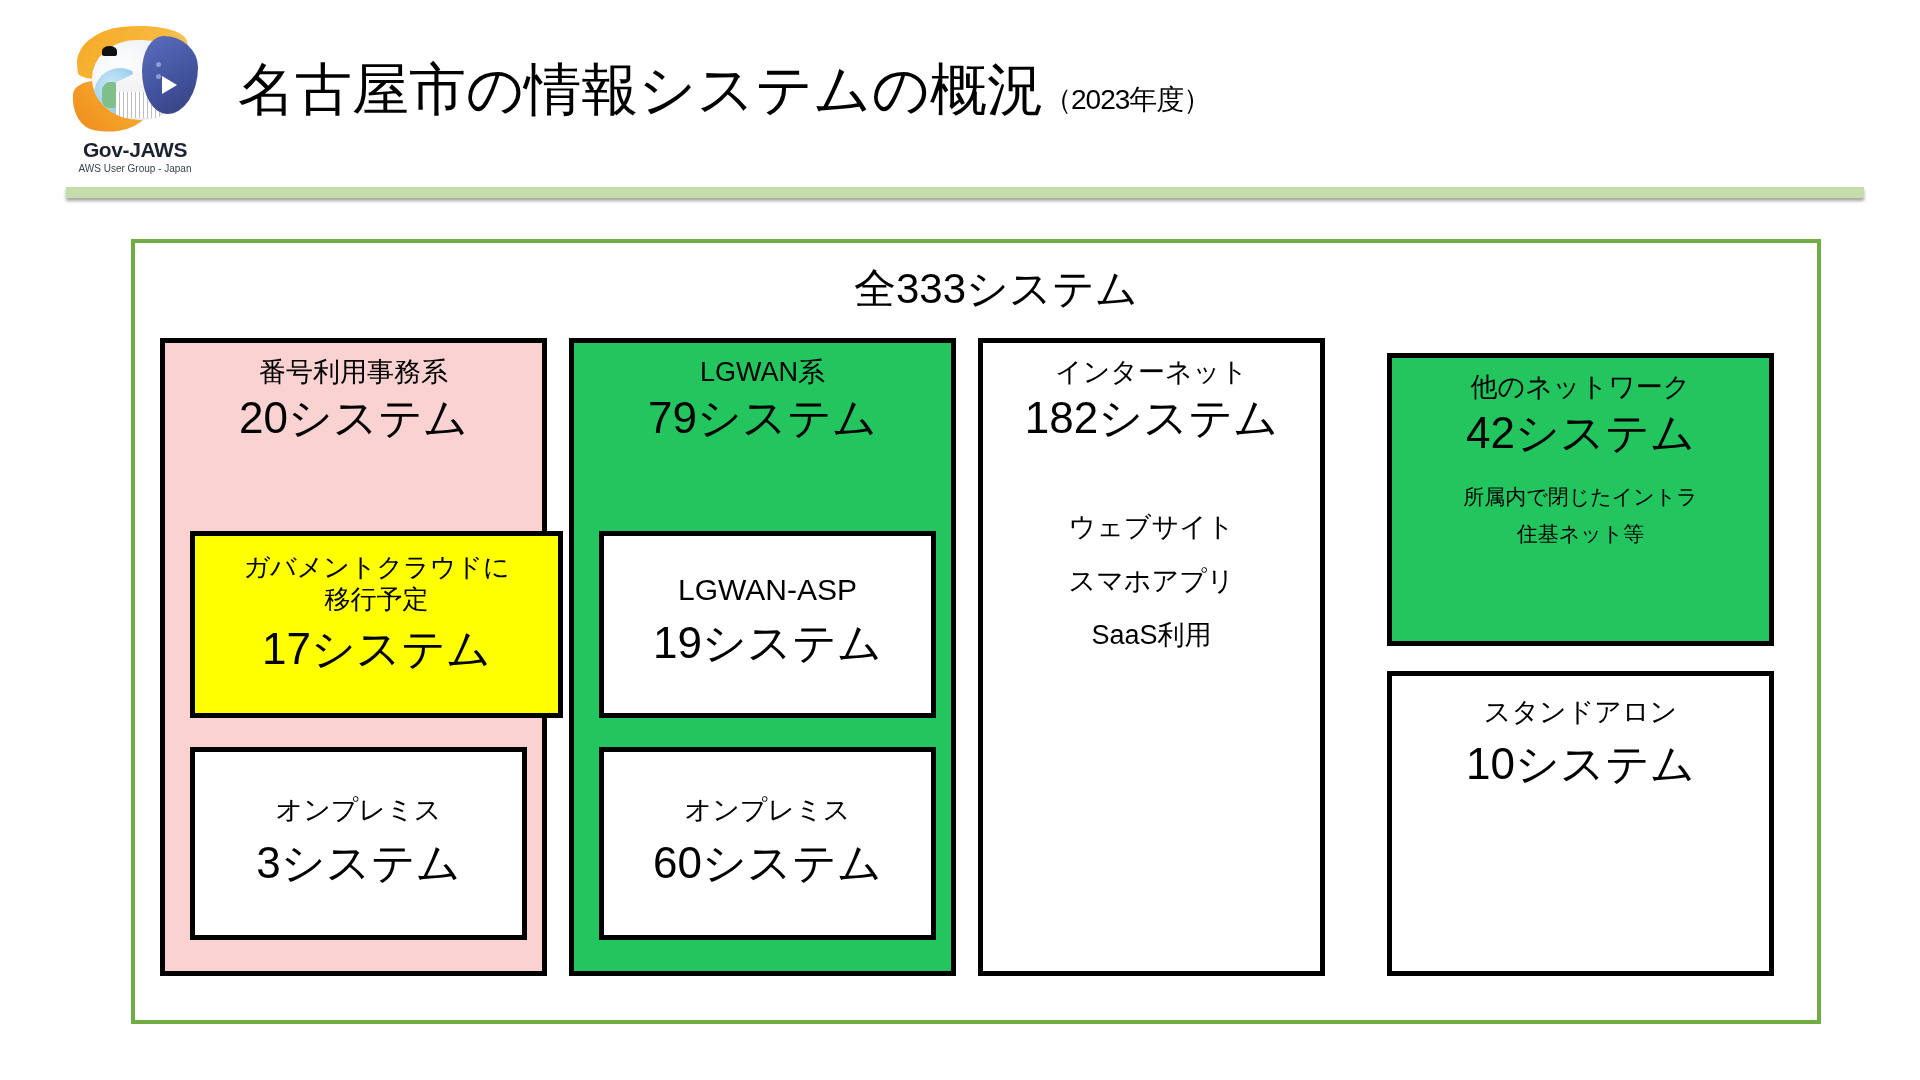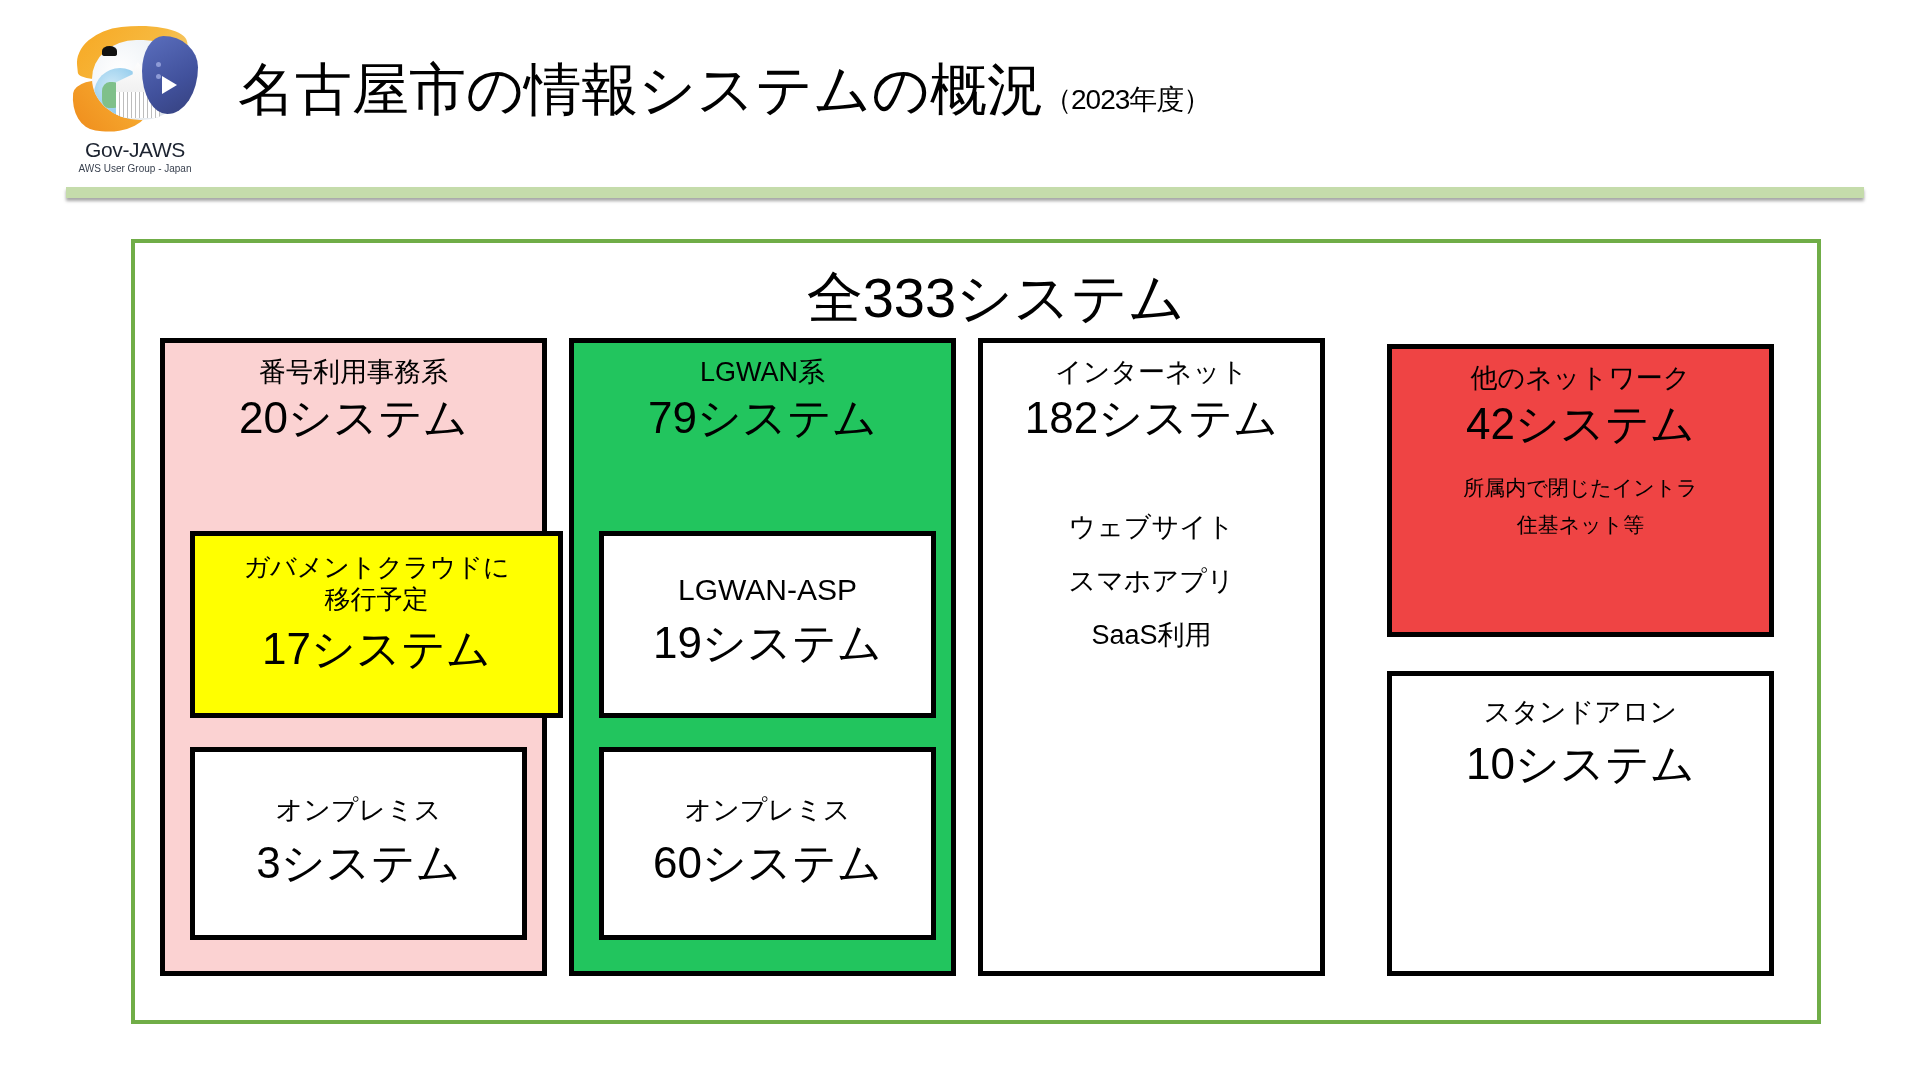--- a/index.html
+++ b/index.html
@@ -113,21 +113,21 @@
   .logo-eye {
     position:absolute;
     left: 32px; top: 28px;
     width: 15px; height: 10px;
     background: #111;
     border-radius: 50% 50% 20% 20%;
   }
   .logo-text-main {
     text-align: center;
     font-size: 21px;
-    font-weight: normal;
+    font-weight: bold;
     letter-spacing: -0.4px;
     color: #1c2330;
     margin-top: 2px;
   }
   .logo-text-sub {
     text-align: center;
     font-size: 10px;
     color: #3a4250;
     margin-top: 1px;
   }
@@ -165,21 +165,21 @@
     height: 785px;
     border: 4px solid #70ad47;
     background: #ffffff;
     box-sizing: border-box;
   }
   #diagram-title {
     position: absolute;
     left: 0; right: 0;
     top: 18px;
     text-align: center;
-    font-size: 56px;
+    font-size: 42px;
     color: #000000;
     margin-left: 40px;
   }
 
   
   .col {
     position: absolute;
     box-sizing: border-box;
     border: 5px solid #000000;
   }
@@ -282,26 +282,26 @@
     margin-top: 58px;
     text-align: center;
     font-size: 27px;
     line-height: 2.0;
   }
 
   
   #box-othernet {
     position: absolute;
     left: 1252px;
-    top: 101px;
+    top: 110px;
     width: 387px;
     height: 293px;
     box-sizing: border-box;
     border: 5px solid #000000;
-    background: #ef4444;
+    background: #22c55e;
   }
   #box-othernet .col-head { margin-top: 15px; }
   #box-othernet .col-count { margin-top: 6px; }
   .othernet-notes {
     margin-top: 22px;
     text-align: center;
     font-size: 21px;
     line-height: 1.75;
   }
 

